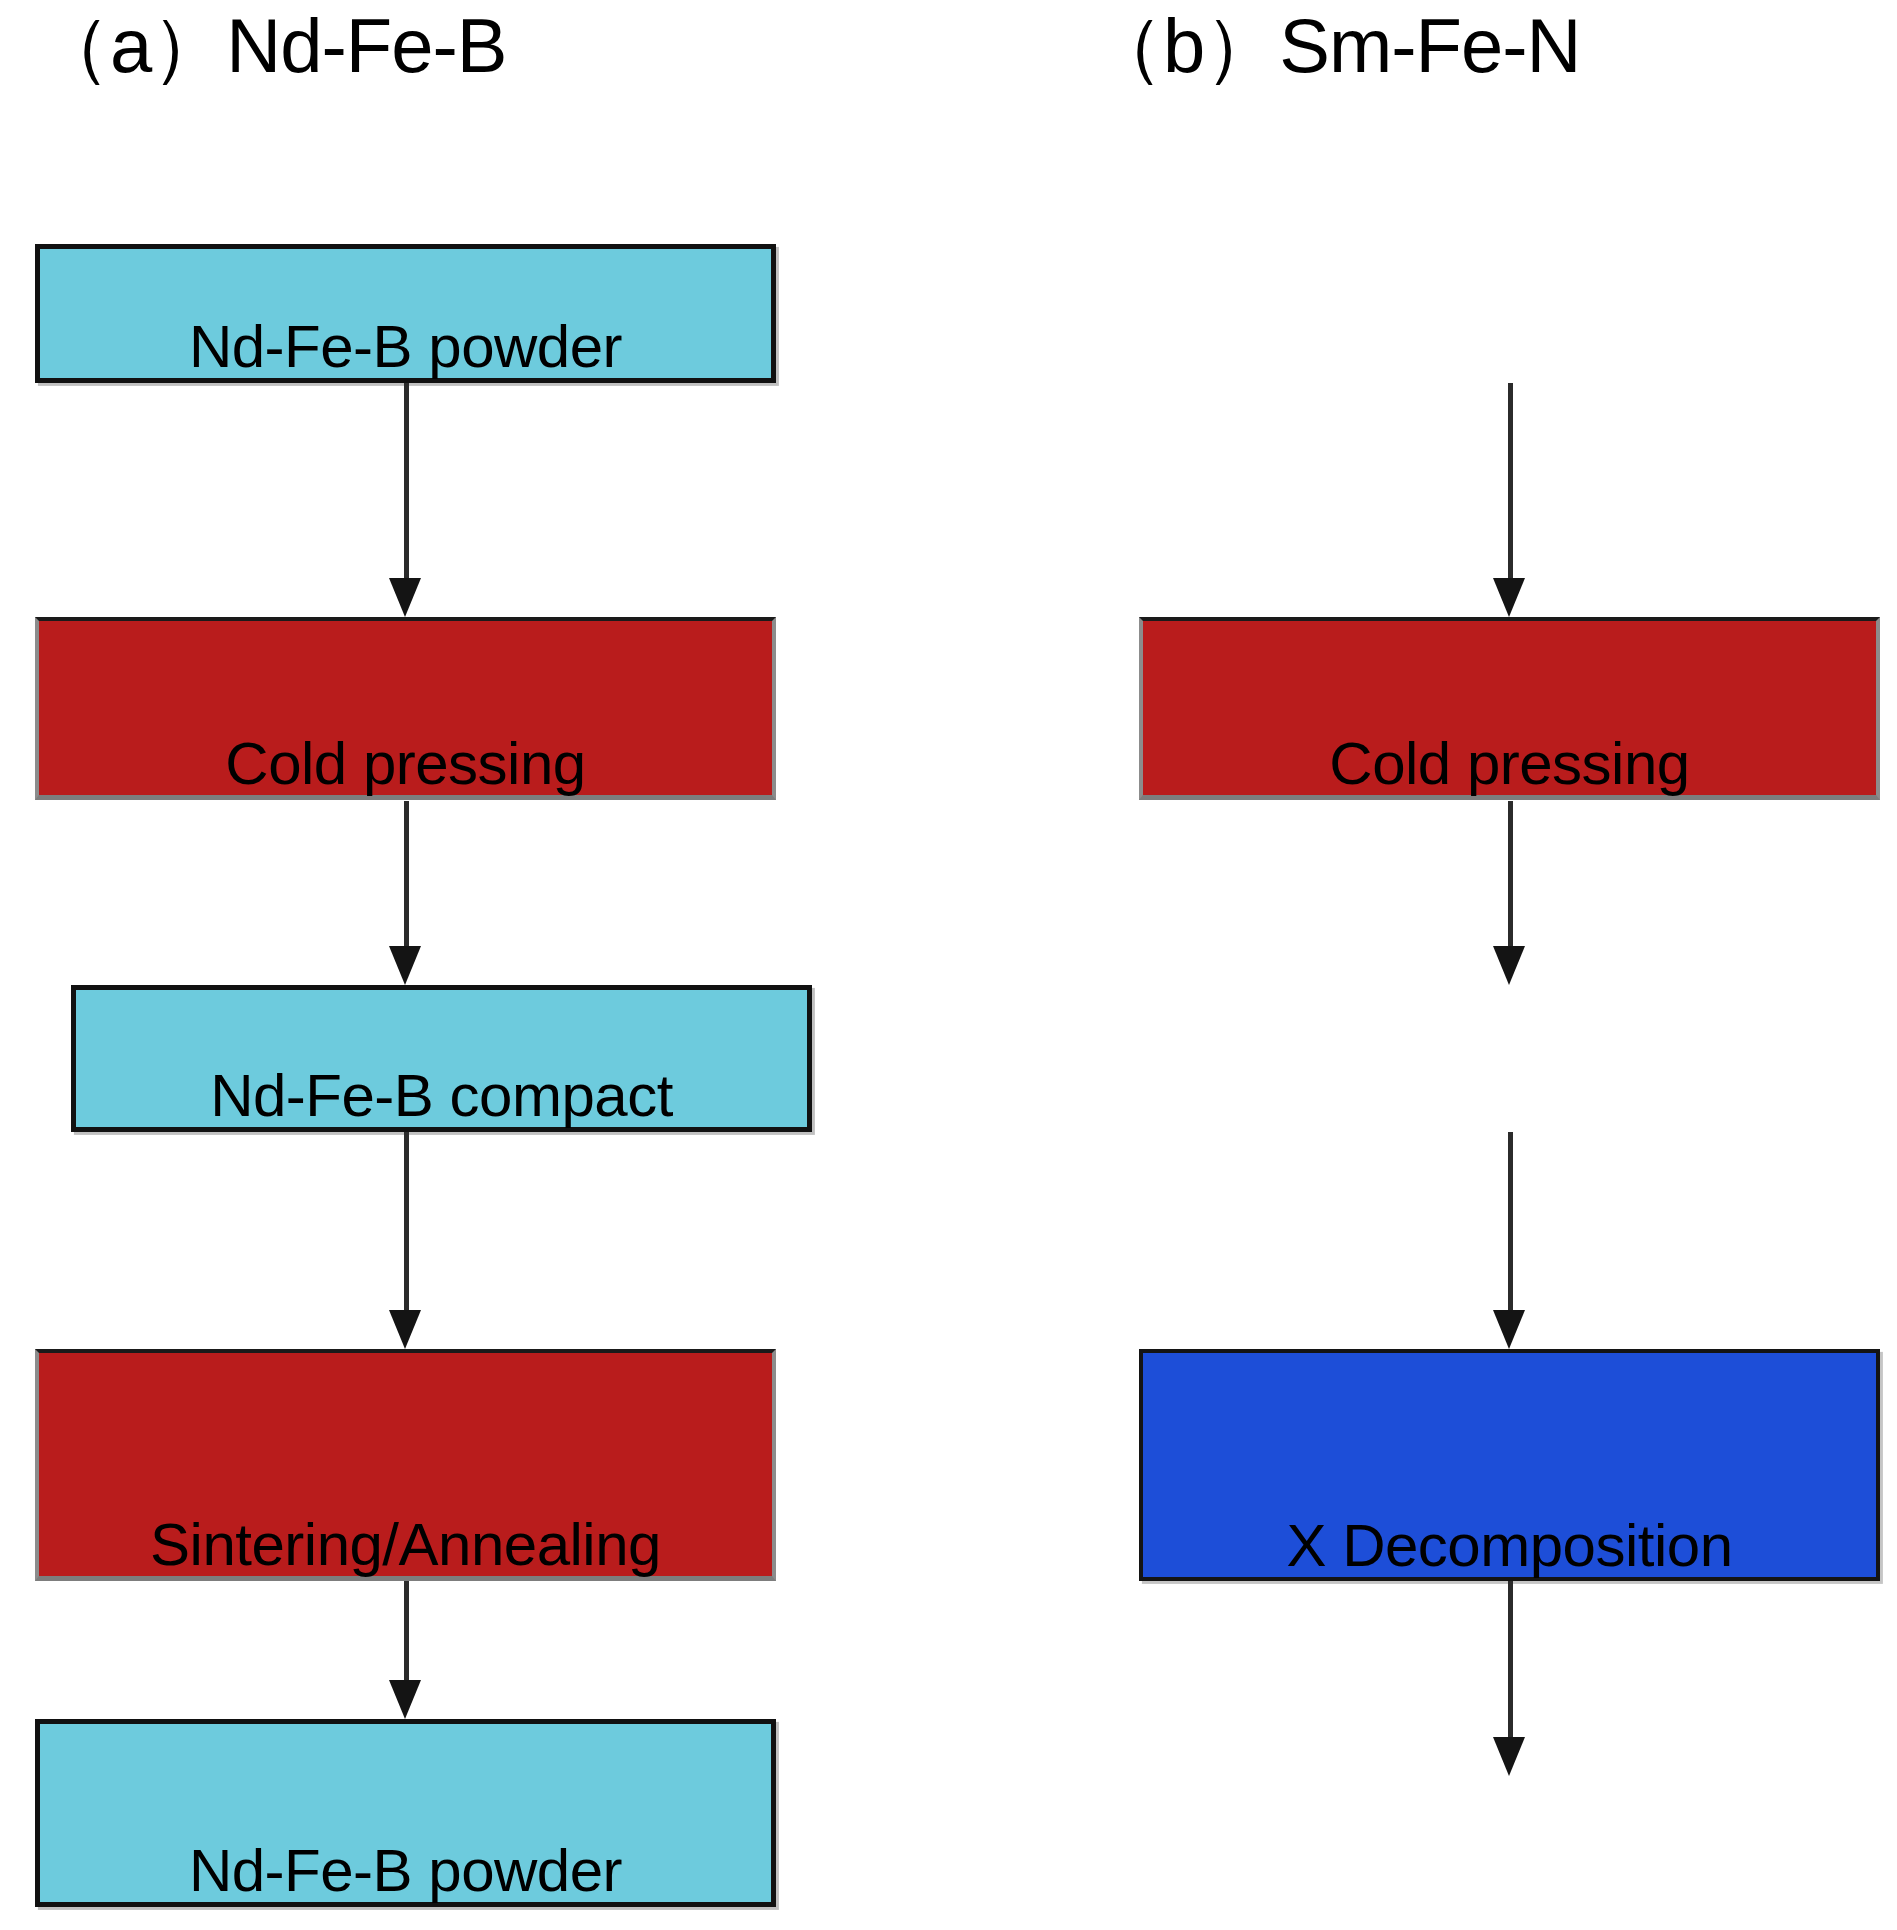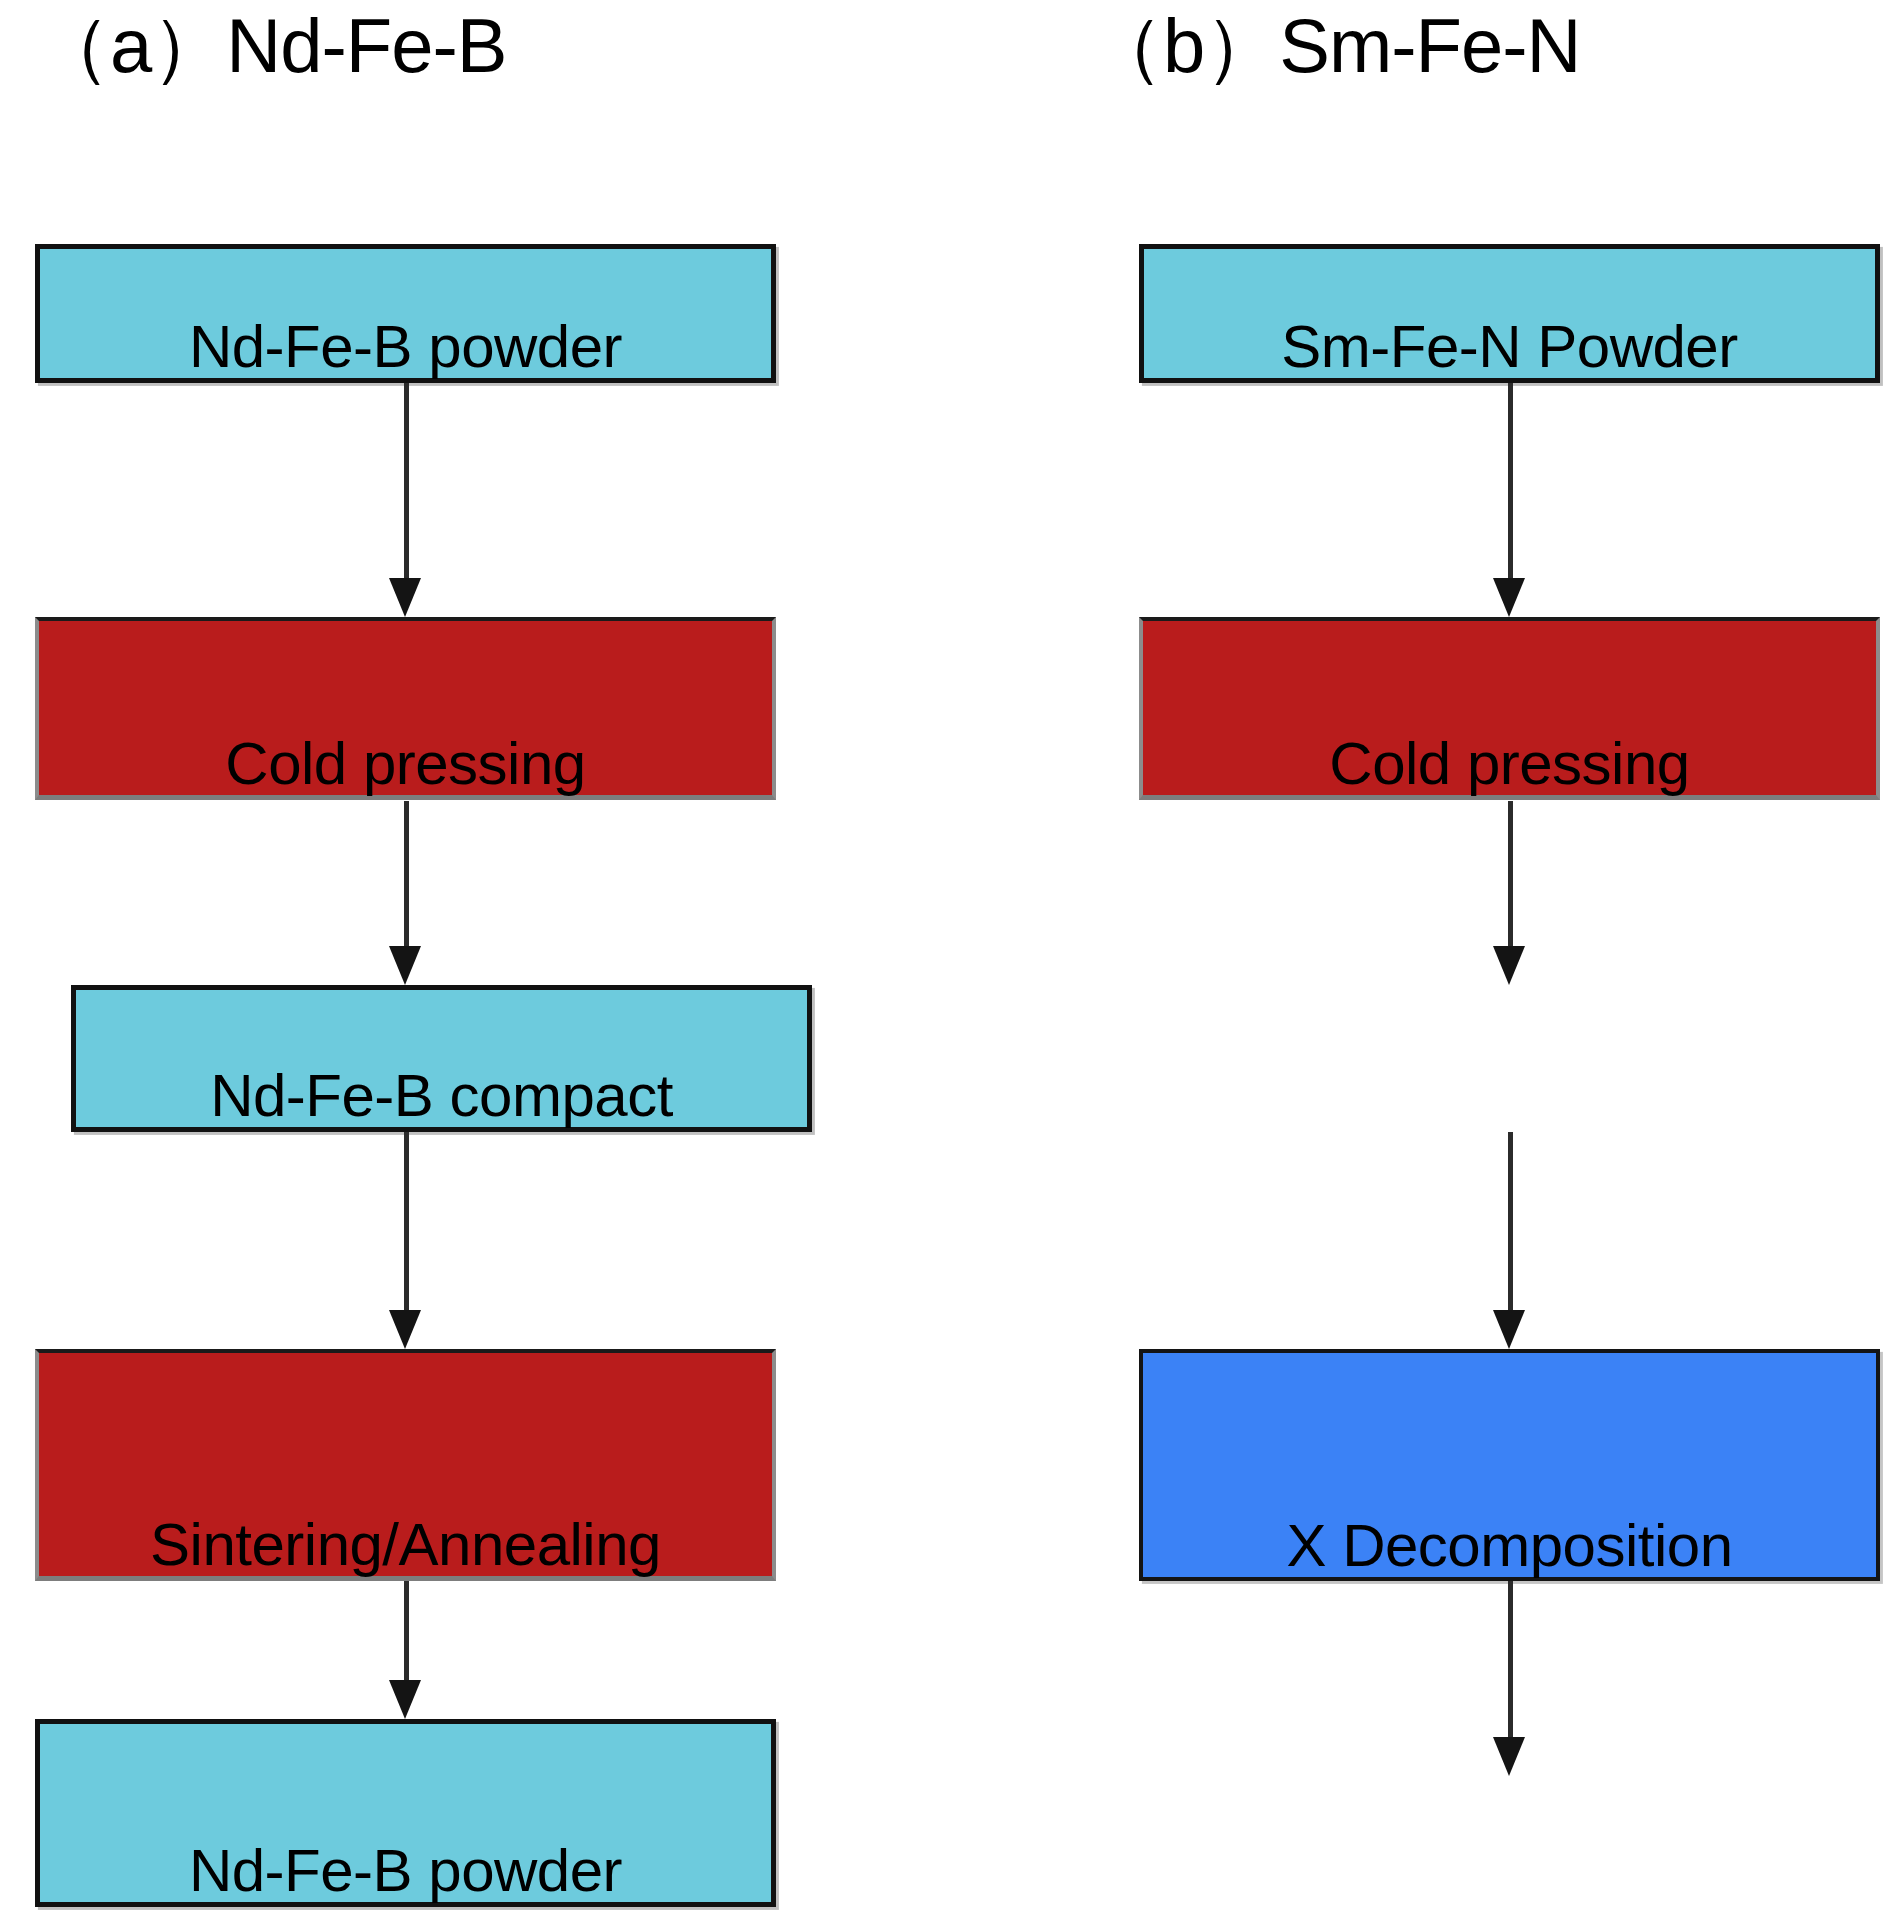--- a/index.html
+++ b/index.html
@@ -58,21 +58,21 @@
     letter-spacing: -0.5px;
     white-space: nowrap;
   }
 
   .node.fill-cyan {
     background: #6DCBDD;
     border: 5.9px solid #111111;
     box-shadow: 2.9px 2.9px 0 0 rgba(140,140,140,0.55);
   }
   .node.fill-red {
-    background: #3b82f6;
+    background: #1d4ed8;
     border: 4.9px solid #141414;
     box-shadow: 2.9px 2.9px 0 0 rgba(150,150,150,0.55);
   }
   .node.fill-white {
     background: #b91c1c;
     border-top: 4.9px solid #1a1a1a;
     border-left: 4.9px solid #8c8c8c;
     border-right: 4.9px solid #8c8c8c;
     border-bottom: 5.9px solid #7d7d7d;
   }
@@ -168,23 +168,20 @@
     <div class="node fill-cyan row5">
       <span>Nd-Fe-B powder</span>
     </div>
 
   </div>
 
   <div class="column right">
 
     <div class="panel-title">（b）Sm-Fe-N</div>
 
-    <div class="node fill-cyan row1">
-      <span>Sm-Fe-N Powder</span>
-    </div>
 
     <div class="arrow arr1">
       <div class="shaft"></div>
       <div class="head"></div>
     </div>
 
     <div class="node fill-white row2">
       <span>Cold pressing</span>
     </div>
 

